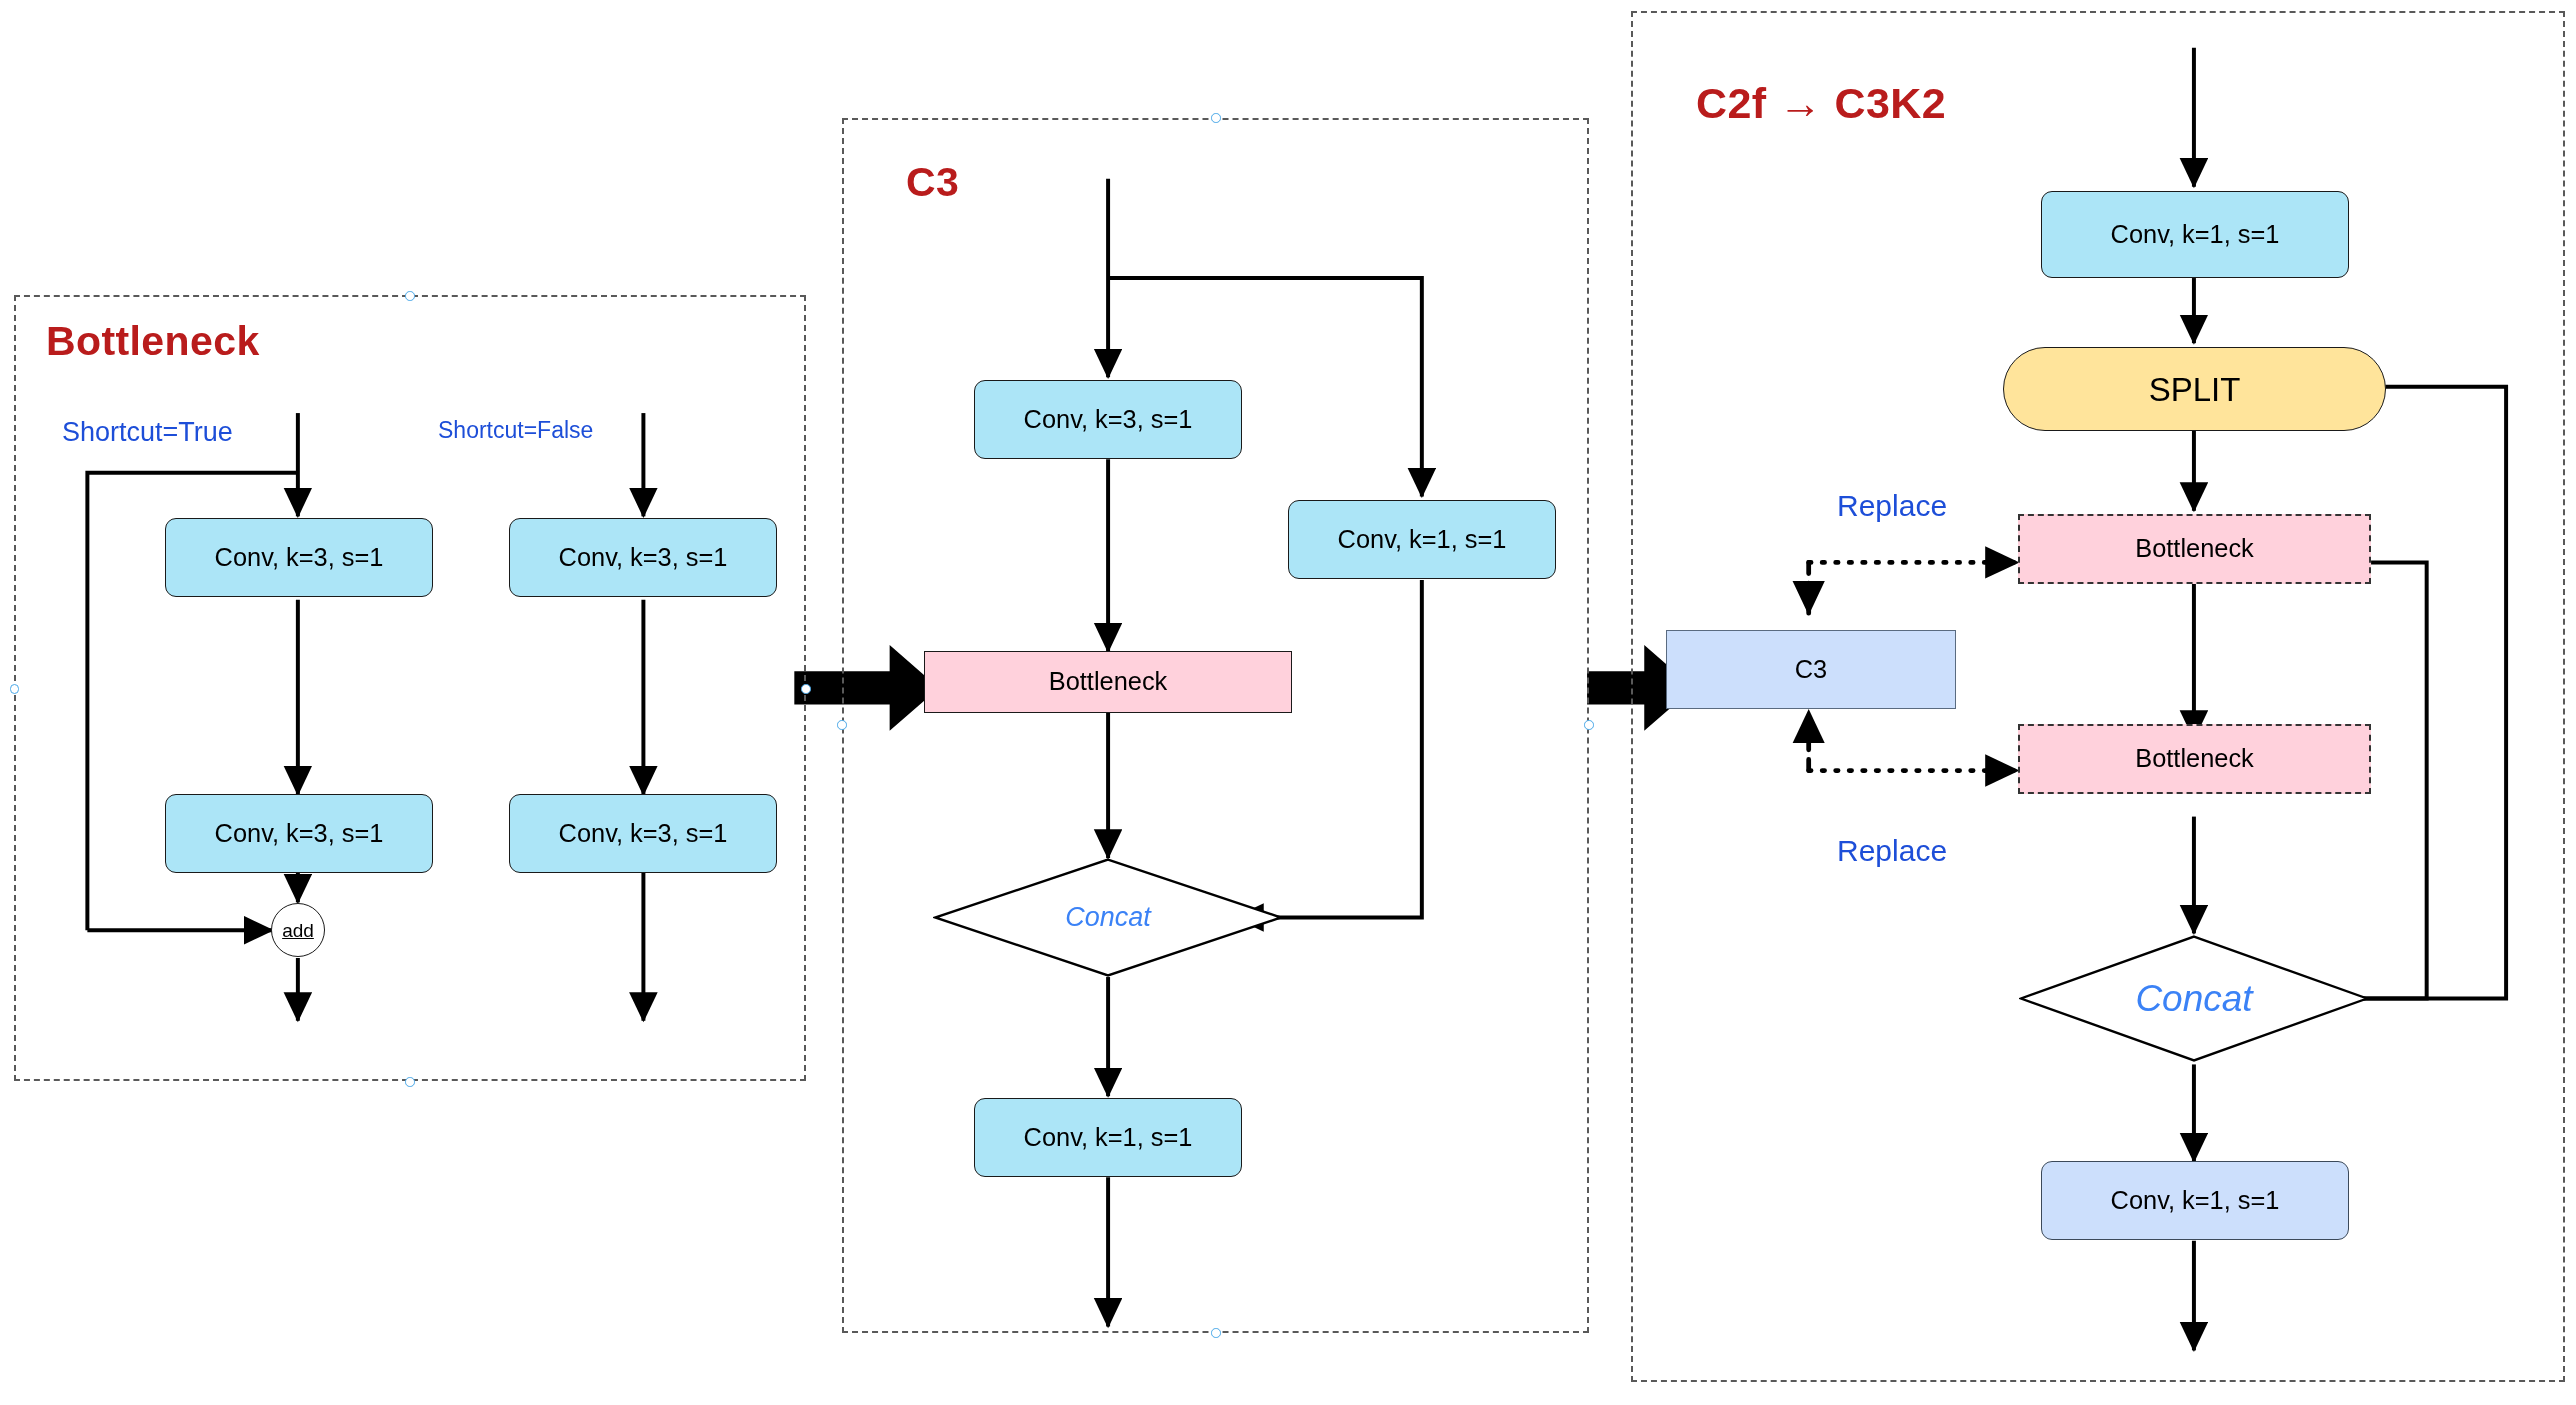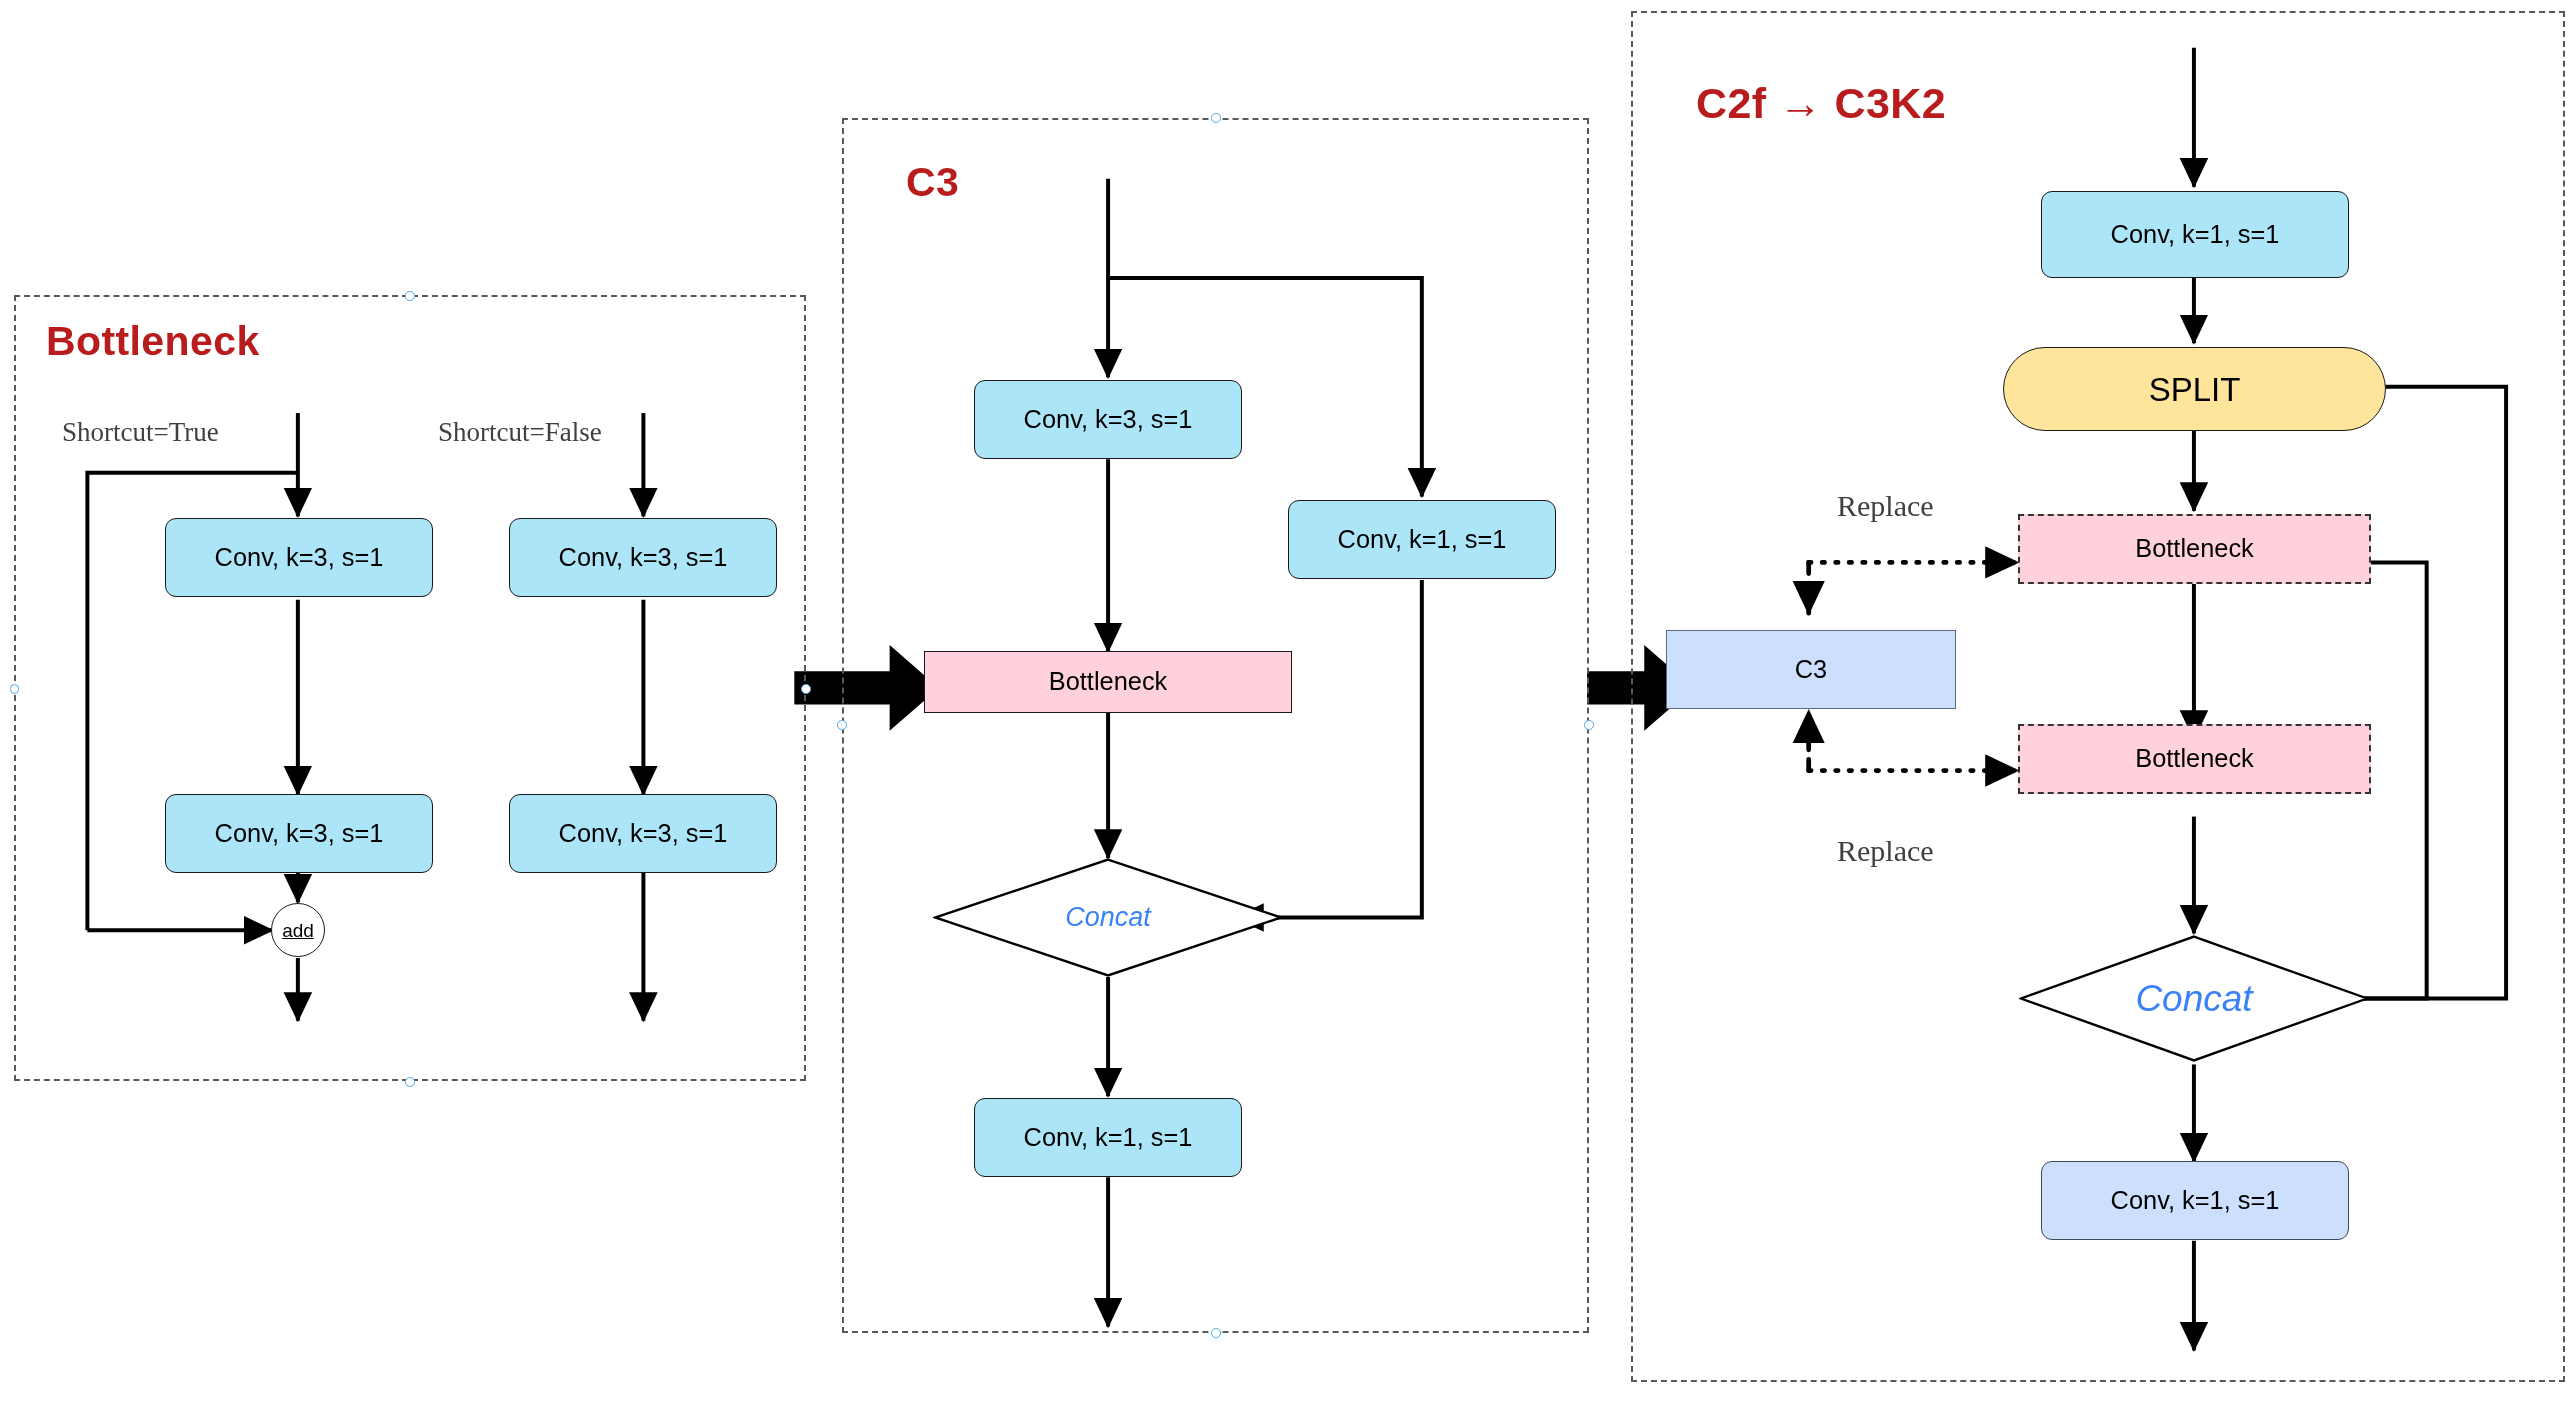--- a/index.html
+++ b/index.html
@@ -92,23 +92,22 @@
     align-items: center;
     justify-content: center;
     color: #3b82f6;
     pointer-events: none;
     white-space: nowrap;
     font-style: italic;
   }
   
   .ftext {
     position: absolute;
-    color: #404040;
-    white-space: nowrap;
-    font-family: Liberation Serif, serif;
+    color: #1d4ed8;
+    white-space: nowrap;
   }
   
   #wires {
     position: absolute;
     left: 0; top: 0;
     width: 2576px;
     height: 1406px;
     pointer-events: none;
   }
   .handle {
@@ -194,21 +193,21 @@
     <g fill="#000" stroke="none">
       <path d="M1000,845 L1120,845 L1120,812 L1182,866 L1120,920 L1120,887 L1000,887 Z"></path>
       <path d="M1998,845 L2070,845 L2070,812 L2132,866 L2070,920 L2070,887 L1998,887 Z"></path>
     </g>
   </svg>
 
   <div class="panel" style="left:14.3px; top:295px; width:792px; height:786px;"></div>
   <div class="panel-title" style="left:46px; top:318px; font-size:41px;">Bottleneck</div>
 
   <div class="ftext" style="left:62px; top:417px; font-size:27px;">Shortcut=True</div>
-  <div class="ftext" style="left:438px; top:417px; font-size:27px;">Shortcut=False</div>
+  <div class="ftext" style="left:438px; top:417px; font-size:23px;">Shortcut=False</div>
 
   <div class="node conv" style="left:165px; top:518px; width:268px; height:79px; font-size:25.4px;">Conv, k=3, s=1</div>
   <div class="node conv" style="left:165px; top:794px; width:268px; height:79px; font-size:25.4px;">Conv, k=3, s=1</div>
   <div class="node addnode" style="left:271px; top:903px; width:54px; height:54px; font-size:19px;">add</div>
 
   <div class="node conv" style="left:509px; top:518px; width:268px; height:79px; font-size:25.4px;">Conv, k=3, s=1</div>
   <div class="node conv" style="left:509px; top:794px; width:268px; height:79px; font-size:25.4px;">Conv, k=3, s=1</div>
 
   <div class="handle" style="left:405px; top:291px;"></div>
   <div class="handle" style="left:405px; top:1077px;"></div>

